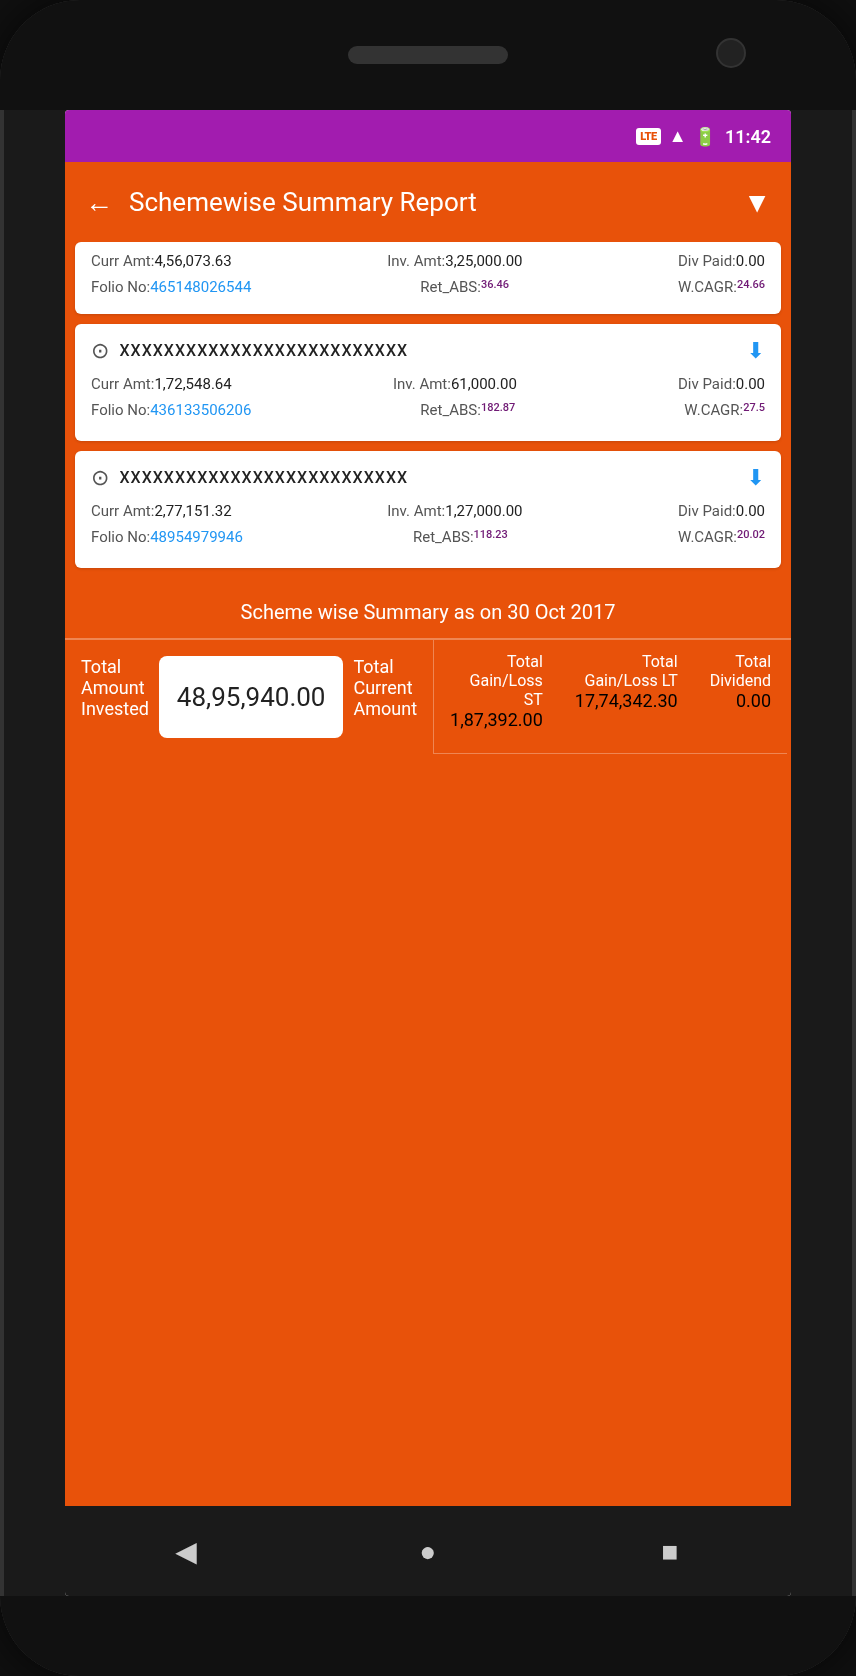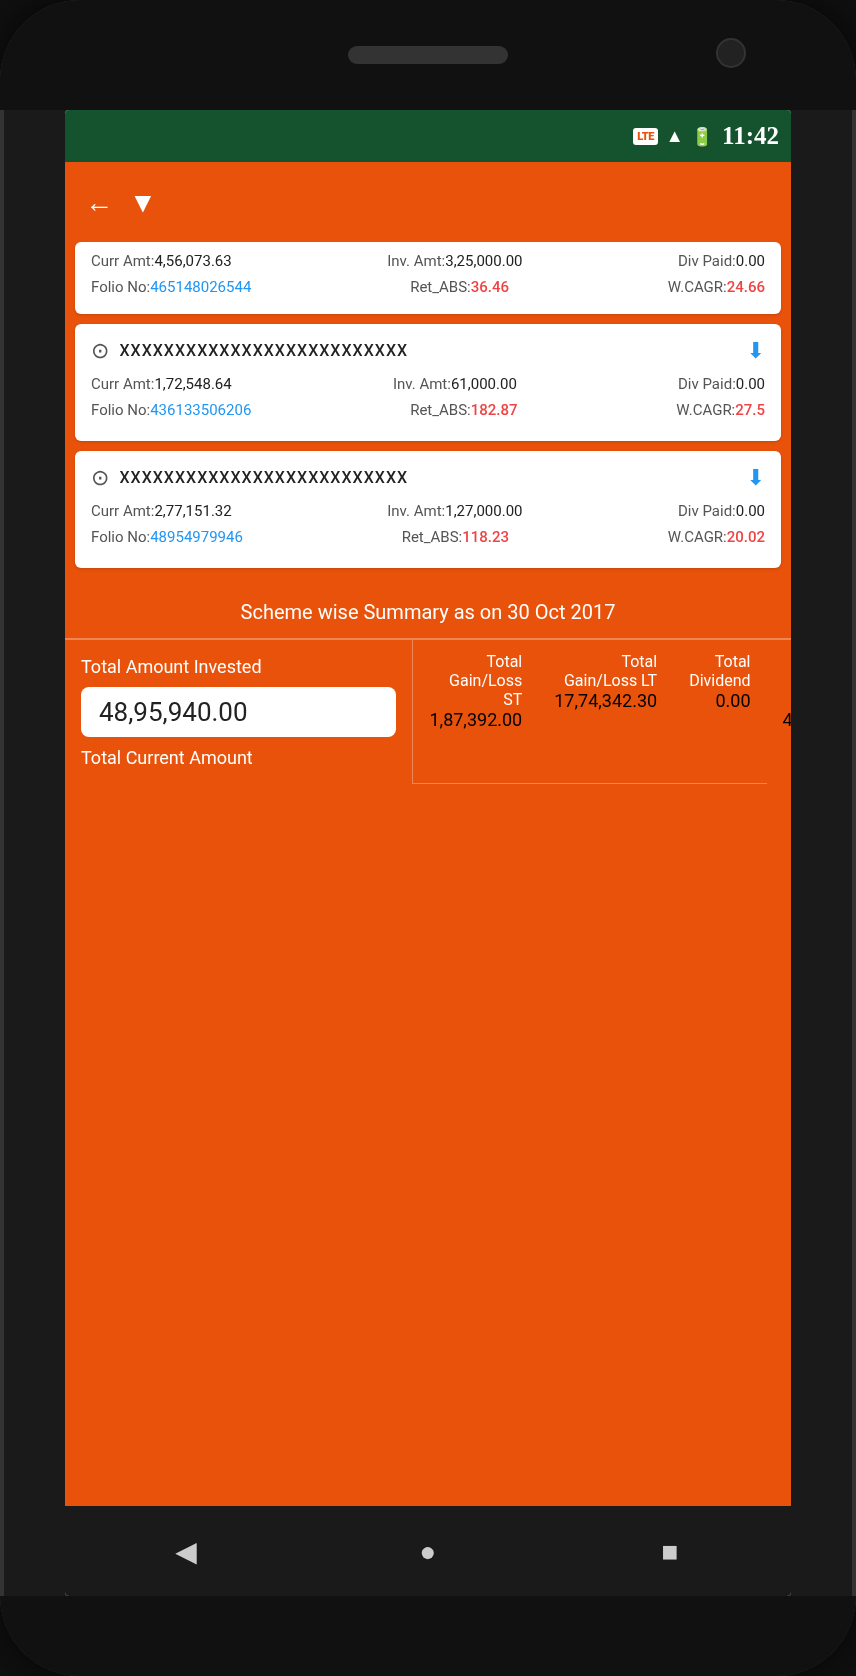--- a/index.html
+++ b/index.html
@@ -52,26 +52,26 @@
     .screen {
       width: 726px;
       background: #f0f0f0;
       flex: 1;
       display: flex;
       flex-direction: column;
       overflow: hidden;
       border-radius: 4px;
     }
     .status-bar {
-      background: #14532d;
+      background: #a21caf;
       height: 52px;
       display: flex;
       align-items: center;
       justify-content: flex-end;
-      padding: 0 12px;
+      padding: 0 20px;
       gap: 12px;
     }
     .status-bar-left {
       flex: 1;
     }
     .status-icons {
       display: flex;
       align-items: center;
       gap: 8px;
     }
@@ -87,23 +87,22 @@
     .signal-icon {
       color: #fff;
       font-size: 18px;
     }
     .battery-icon {
       color: #fff;
       font-size: 18px;
     }
     .time-text {
       color: #fff;
-      font-size: 25px;
+      font-size: 18px;
       font-weight: 600;
-      font-family: Liberation Serif, serif;
     }
     .app-header {
       background: #e8520a;
       height: 80px;
       display: flex;
       align-items: center;
       padding: 0 20px;
       gap: 16px;
     }
     .back-btn {
@@ -172,22 +171,22 @@
     .card-row span.label {
       color: #555;
       font-size: 15px;
     }
     .card-row span.value {
       color: #222;
       font-size: 15px;
       font-weight: 400;
     }
     .card-row span.value-green {
-      color: #ef4444;
-      font-size: 15px;
+      color: #701a75;
+      font-size: 11px;
       font-weight: 500;
     }
     .card-row span.value-link {
       color: #2196F3;
       font-size: 15px;
     }
     
     .partial-card {
       background: #fff;
       border-radius: 6px;
@@ -210,33 +209,33 @@
     }
     .summary-grid {
       display: flex;
       border-top: 1px solid rgba(255,255,255,0.3);
     }
     .summary-left {
       flex: 0 0 48%;
       padding: 16px 16px;
       border-right: 1px solid rgba(255,255,255,0.3);
       display: flex;
-      flex-direction: column;
+      flex-direction: row;
       align-items: flex-start;
       gap: 10px;
     }
     .summary-label {
       color: #fff;
       font-size: 18px;
       font-weight: 400;
     }
     .summary-value-box {
       background: #fff;
       border-radius: 8px;
-      padding: 10px 18px;
+      padding: 26px 18px;
       width: 100%;
     }
     .summary-value-text {
       color: #222;
       font-size: 26px;
       font-weight: 400;
     }
     .summary-right {
       flex: 1;
       display: flex;
@@ -307,20 +306,21 @@
       <div class="status-icons">
         <span class="lte-badge">LTE</span>
         <span class="signal-icon">▲</span>
         <span class="battery-icon">🔋</span>
         <span class="time-text">11:42</span>
       </div>
     </div>
 
     <div class="app-header">
       <span class="back-btn">←</span>
+      <span class="header-title">Schemewise Summary Report</span>
       <span class="filter-icon">▼</span>
     </div>
 
     <div class="content-area">
 
       <div class="partial-card">
         <div class="card-row">
           <span class="label">Curr Amt:</span>
           <span class="value">4,56,073.63</span>
           <span style="flex:1"></span>

